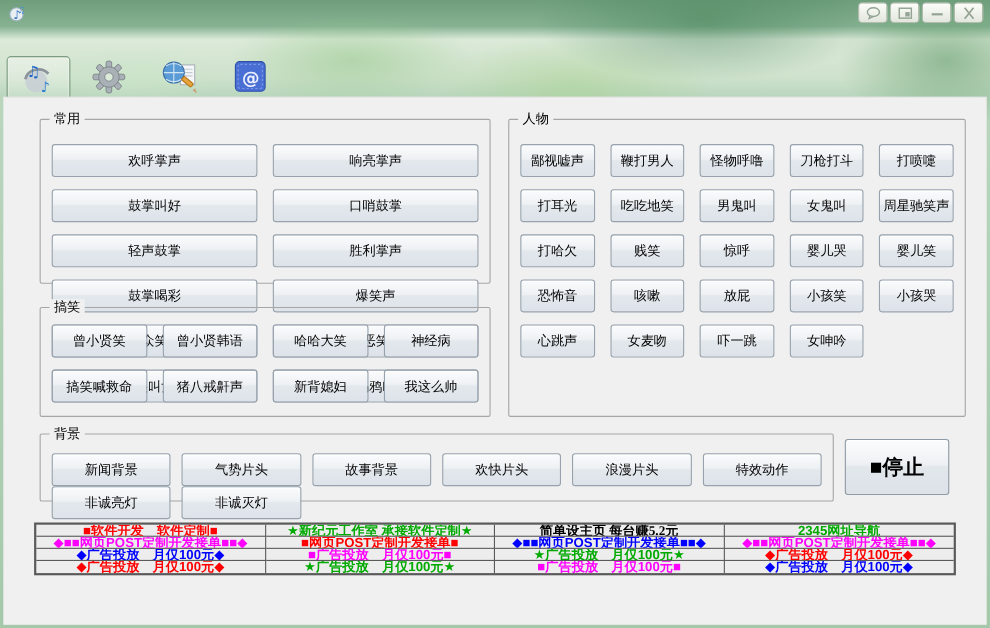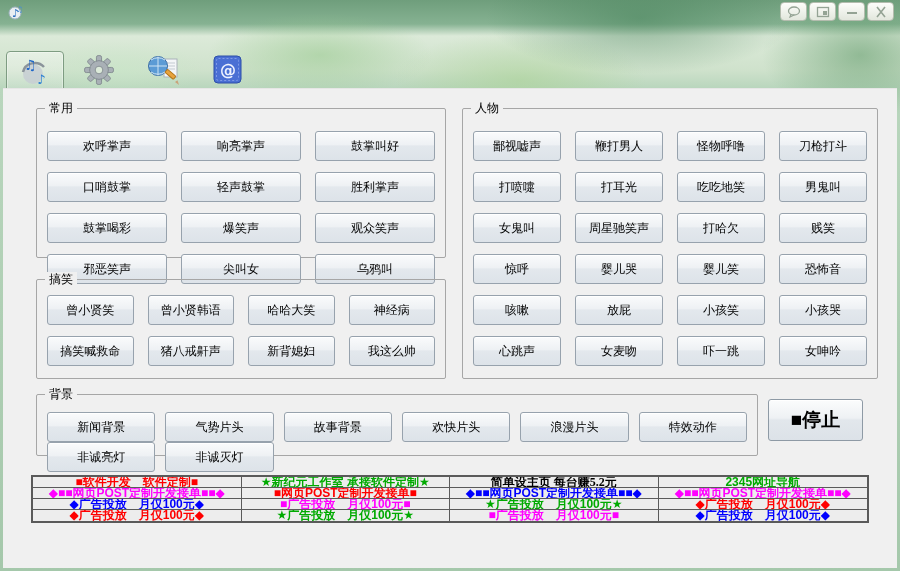--- a/index.html
+++ b/index.html
@@ -28,33 +28,33 @@
   .toolbar{position:absolute;left:0;top:24px;width:100%;height:64px;}
   .tb-item{position:absolute;top:27px;width:58px;height:54px;display:flex;flex-direction:column;align-items:center;justify-content:space-between;padding:2px 0 3px;border-radius:4px;}
   .tb-item.selected{border:1px solid #7e9c82;background:linear-gradient(180deg,rgba(255,255,255,.4),rgba(255,255,255,.08));box-shadow:inset 0 0 0 1px rgba(255,255,255,.35);}
   .tb-icon{width:38px;height:34px;}
   .tb-label{font-size:12px;color:#111;letter-spacing:4px;white-space:nowrap;text-shadow:0 1px 1px rgba(255,255,255,.4);}
   
   .body{position:absolute;left:3px;top:88px;right:3px;bottom:3px;background:#f0f0f0;border-top:1px solid #e6e6e6;}
   .groupbox{position:absolute;border:1px solid #a6a6a6;border-radius:2px;}
   .group-label{position:absolute;top:-8px;left:8px;background:#f0f0f0;padding:0 4px;font-size:12px;color:#000;line-height:15px;}
   .btn-grid{display:grid;height:100%;}
-  .g-common .btn-grid{grid-template-columns:repeat(3,1fr);column-gap:14px;row-gap:11px;padding:22px 10px 16px;grid-auto-rows:30px;}
+  .g-common .btn-grid{grid-template-columns:repeat(2,1fr);column-gap:14px;row-gap:11px;padding:22px 10px 16px;grid-auto-rows:30px;}
   .g-funny  .btn-grid{grid-template-columns:repeat(4,1fr);column-gap:14px;row-gap:11px;padding:15px 10px 14px;grid-auto-rows:30px;}
-  .g-people .btn-grid{grid-template-columns:repeat(4,1fr);column-gap:14px;row-gap:11px;padding:22px 10px 14px;grid-auto-rows:30px;}
+  .g-people .btn-grid{grid-template-columns:repeat(5,1fr);column-gap:14px;row-gap:11px;padding:22px 10px 14px;grid-auto-rows:30px;}
   .g-bg     .btn-grid{grid-template-columns:repeat(6,1fr);column-gap:10px;padding:17px 10px 15px;grid-auto-rows:30px;}
   .sbtn{
     height:30px;border:1px solid #97a2ad;border-radius:3px;
     background:linear-gradient(180deg,#fafbfc,#eef1f4 45%,#e3e8ed 50%,#dde3e9);
     box-shadow:inset 0 1px 0 #fff;
     display:flex;align-items:center;justify-content:center;
     font-size:12px;color:#000;white-space:nowrap;cursor:default;overflow:hidden;
   }
   .stop-btn{
-    position:absolute;left:765px;top:310px;width:95px;height:42px;
+    position:absolute;left:765px;top:310px;width:95px;height:51px;
     border:1px solid #8e9aa5;border-radius:3px;
     background:linear-gradient(180deg,#fbfcfd,#eef1f4 45%,#e2e7ec 50%,#dce2e8);
     box-shadow:inset 0 1px 0 #fff;
     display:flex;align-items:center;justify-content:center;
     font-size:19px;font-weight:bold;color:#000;
   }
   
   .ad-table{
     position:absolute;left:28px;top:386px;width:838px;height:48px;
     border:2px solid #5a5a5a;background:#ededed;

